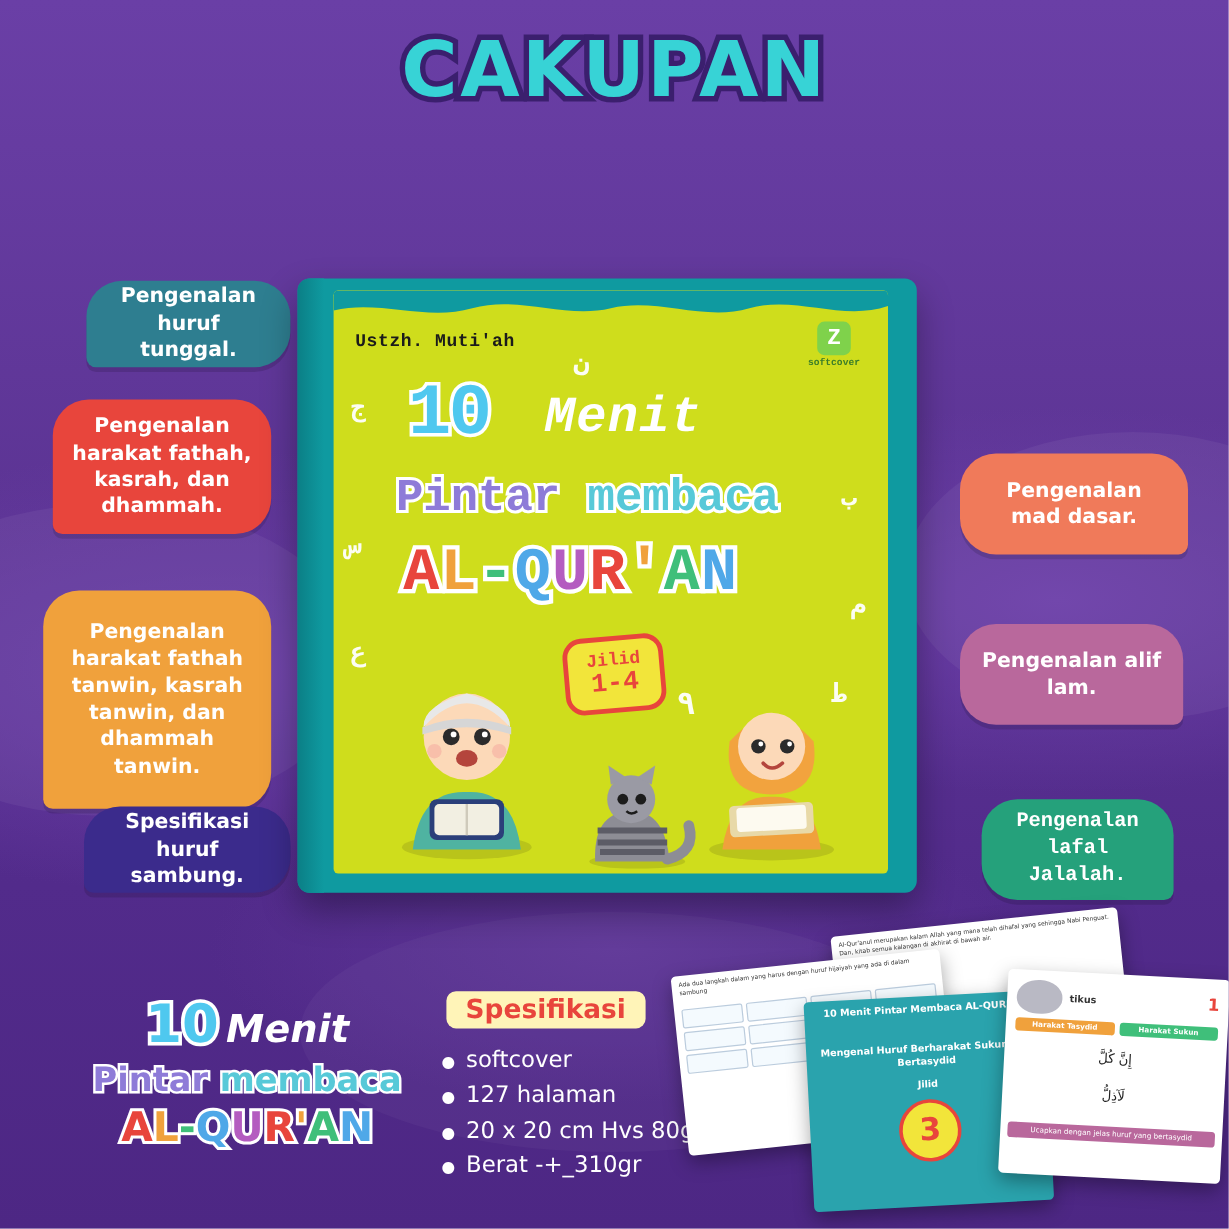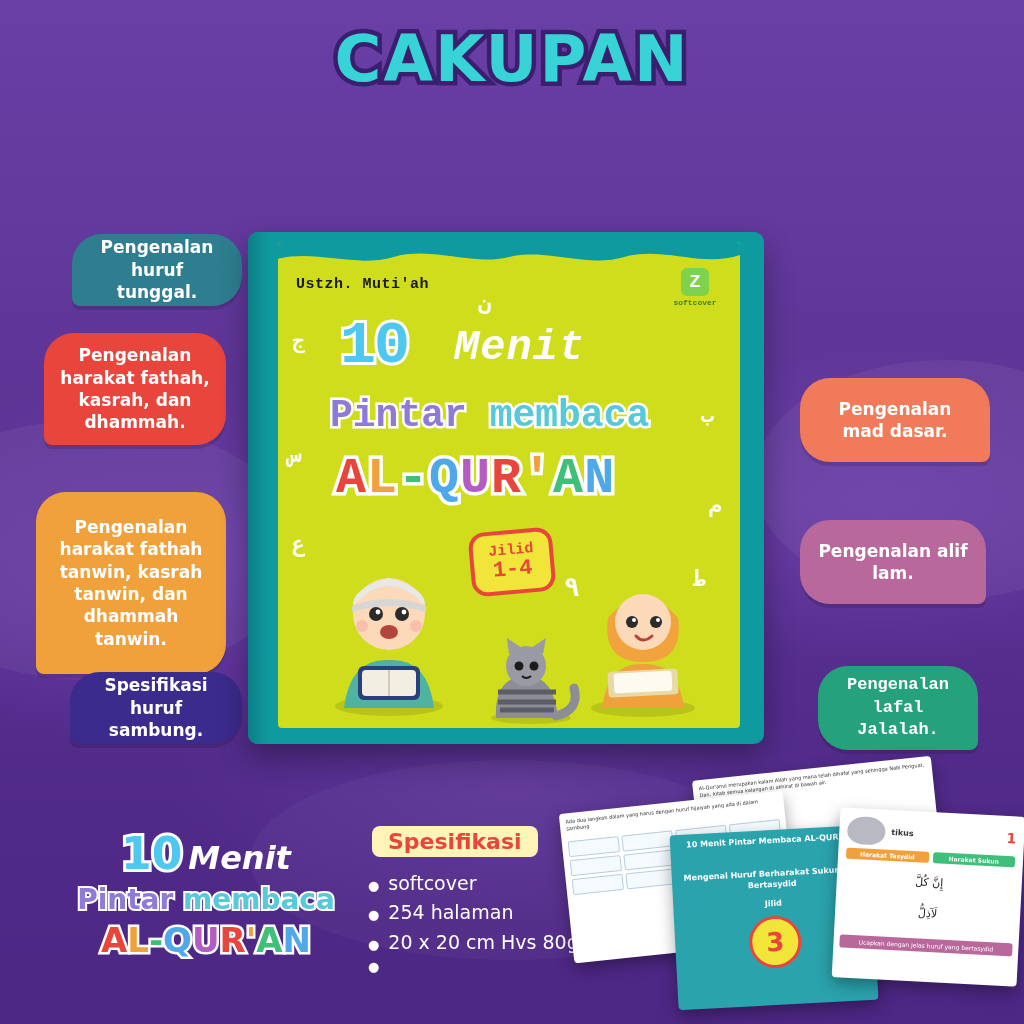--- a/index.html
+++ b/index.html
@@ -349,28 +349,29 @@
 
   <div id="spec">
     <div id="spec-title">Spesifikasi</div>
     <ul>
       <li>
           <span class="dot">●</span>
           <span>softcover</span>
         </li>
       <li>
           <span class="dot">●</span>
-          <span>254 halaman</span>
+          <span>127 halaman</span>
         </li>
       <li>
           <span class="dot">●</span>
           <span>20 x 20 cm Hvs 80gr</span>
         </li>
       <li>
           <span class="dot">●</span>
+          <span>Berat -+_310gr</span>
         </li>
     </ul>
   </div>
 
   <div id="preview">
     <div class="page" id="page-back">
       <div class="hdr">Al-Qur'anul merupakan kalam Allah yang mana telah dihafal yang sehingga Nabi Penguat. Dan, kitab semua kalangan di akhirat di bawah air.</div>
     </div>
 
     <div class="page" id="page-left">

